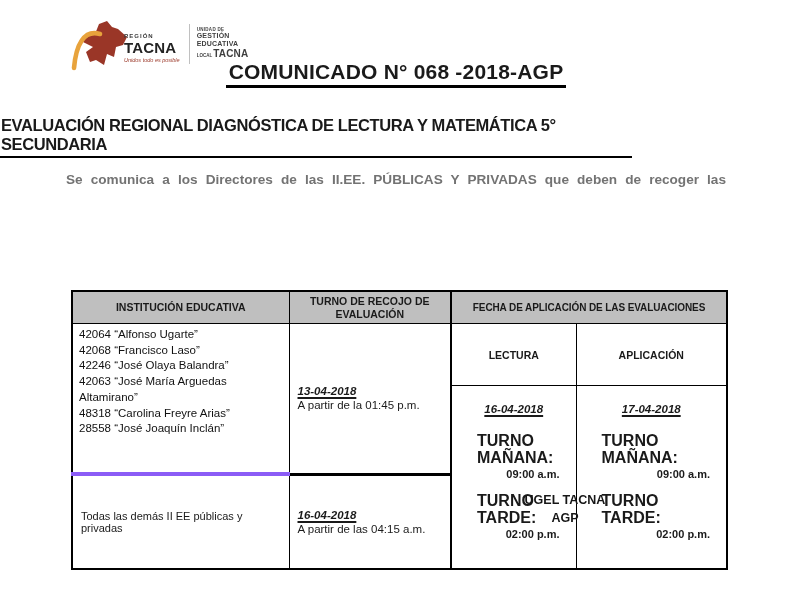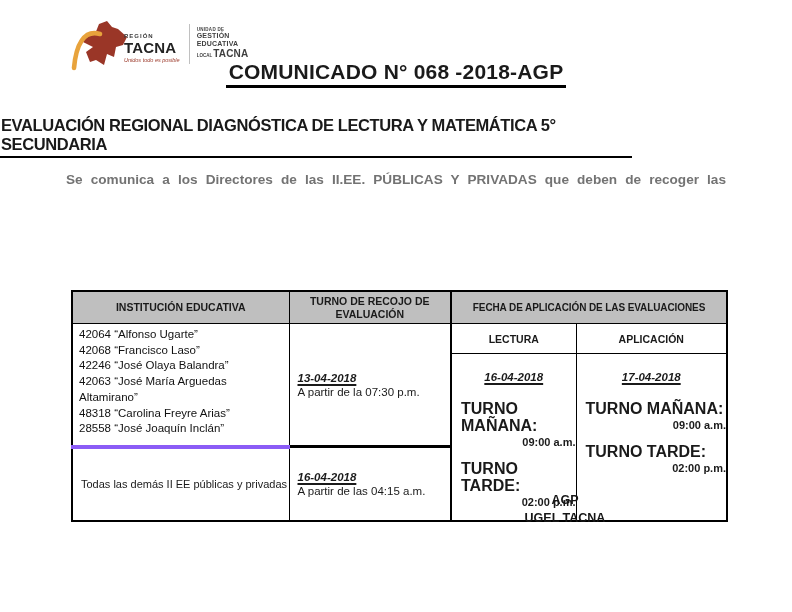--- a/index.html
+++ b/index.html
@@ -36,21 +36,21 @@
   
   .para{position:absolute;left:66px;top:169px;width:660px;font-size:13.6px;font-weight:bold;
     line-height:21.5px;color:#737373;}
   .para-line{text-align:justify;}
   .para-line.just{text-align-last:justify;}
 
   
   table.sched{position:absolute;left:71px;top:254px;width:655px;border-collapse:collapse;
     table-layout:fixed;border:2px solid #000;margin-top:36px;}
   .sched col.c1{width:217px}.sched col.c2{width:162px}.sched col.c3{width:125px}.sched col.c4{width:151px}
-  .sched th,.sched td{border:1px solid #000;padding:0;vertical-align:middle;}
+  .sched th,.sched td{border:1px solid #000;padding:16px;vertical-align:middle;}
   .sched th.gray{background:#bfbfbf;font-size:10.5px;font-weight:bold;line-height:13px;height:31px;
     text-align:center;padding:0 4px;}
   .sched th.gray.wide{font-size:10px;letter-spacing:-0.1px;}
   .sched th.sub{background:#fff;font-size:10.5px;font-weight:bold;height:29px;text-align:center;}
   .thickR{border-right:2px solid #000 !important;}
   td.schools{vertical-align:top;padding:3px 4px 0 6px;font-size:11.5px;line-height:15.7px;color:#111;}
   td.recojo{padding-left:8px;font-size:11.5px;}
   .fecha{font-weight:bold;font-style:italic;text-decoration:underline;text-decoration-thickness:1.5px;
     text-underline-offset:2px;font-size:11.5px;}
   .detalle{font-size:11.5px;margin-top:2px;}
@@ -122,21 +122,21 @@
       <td class="schools" rowspan="2">
         <div>42064 “Alfonso Ugarte”</div>
         <div>42068 “Francisco Laso”</div>
         <div>42246 “José Olaya Balandra”</div>
         <div>42063 “José María Arguedas Altamirano”</div>
         <div>48318 “Carolina Freyre Arias”</div>
         <div>28558 “José Joaquín Inclán”</div>
       </td>
       <td class="recojo thickR" rowspan="2">
         <div class="fecha">13-04-2018</div>
-        <div class="detalle">A partir de la 07:30 p.m.</div>
+        <div class="detalle">A partir de la 01:45 p.m.</div>
       </td>
       <th class="sub">LECTURA</th>
       <th class="sub">APLICACIÓN</th>
     </tr>
     <tr class="r3">
       <td class="apl" rowspan="2">
         <div class="apl-fecha">
           <span class="fecha">16-04-2018</span>
         </div>
         <div class="turno-label">TURNO MAÑANA:</div>
@@ -158,17 +158,17 @@
       <td class="todas">Todas las demás  II EE públicas y privadas</td>
       <td class="recojo recojo2 thickR">
         <div class="fecha">16-04-2018</div>
         <div class="detalle">A partir de las 04:15 a.m.</div>
       </td>
     </tr>
   </tbody>
     </table>
 
   <div class="footer">
+    <div>UGEL TACNA</div>
     <div>AGP</div>
-    <div>UGEL TACNA</div>
   </div>
 
 </div>
 
 </body></html>

